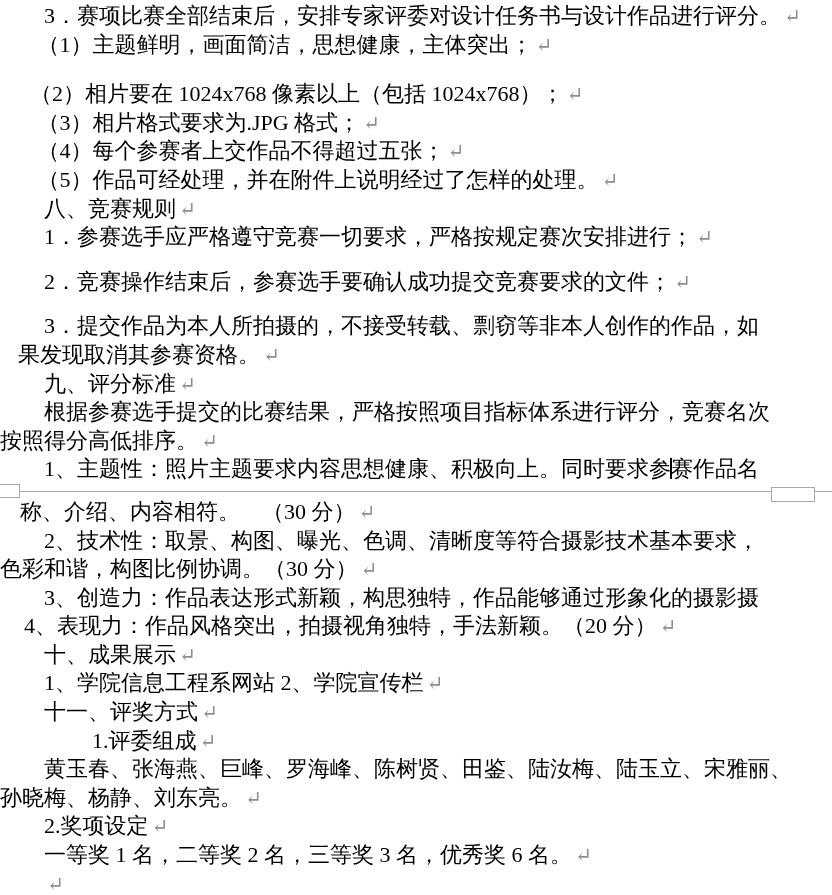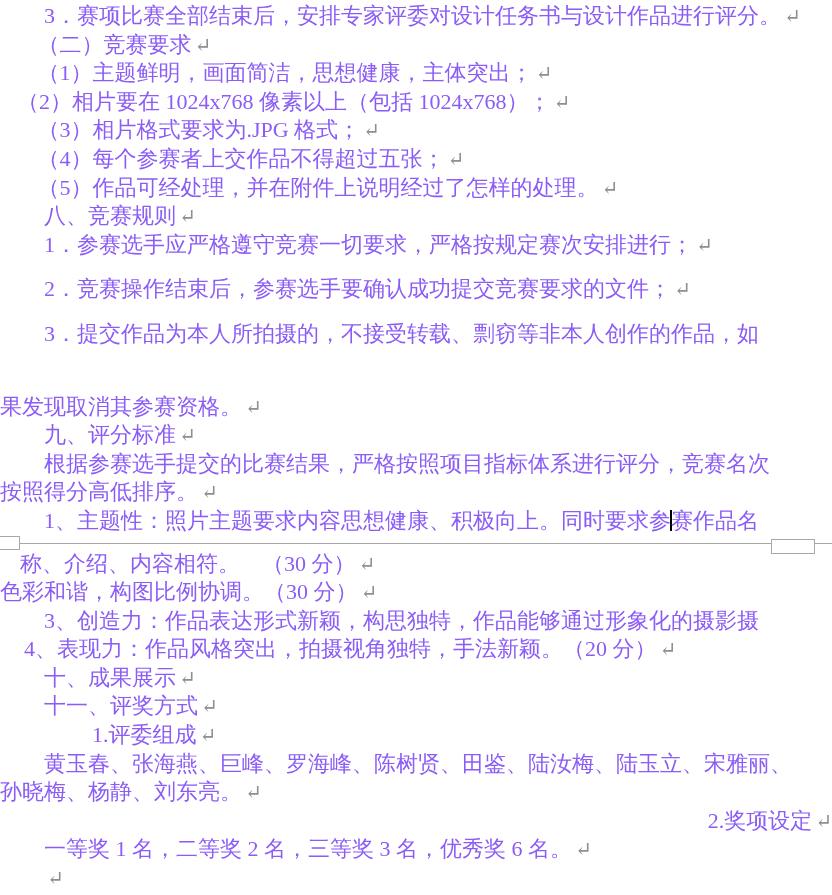--- a/index.html
+++ b/index.html
@@ -19,21 +19,21 @@
     padding-top: 2px;
     box-sizing: border-box;
   }
   .line {
     height: 28.6px;
     line-height: 28.6px;
     white-space: pre;
     overflow: visible;
   }
   .line .txt {
-    color: #8b5cf6;
+    color: #000000;
   }
   .mark {
     color: #8f8f8f;
     font-size: 20px;
     margin-left: 3px;
   }
   .caret {
     display: inline-block;
     width: 2px;
     height: 21px;
@@ -69,45 +69,46 @@
     height: 13px;
     border: 1px solid #a8a8a8;
     background: #ffffff;
   }
 </style>
 </head>
 <body>
 
 <div id="page">
     <div class="line" style="padding-left: 44px;"><span class="txt">3．赛项比赛全部结束后，安排专家评委对设计任务书与设计作品进行评分。</span><span class="mark">↵</span></div>
-    <div class="line" style="padding-left: 37.4px;"><span class="txt">（二）竞赛要求</span><span class="mark">↵</span></div>
     <div class="line" style="padding-left: 37.4px;"><span class="txt">（1）主题鲜明，画面简洁，思想健康，主体突出；</span><span class="mark">↵</span></div>
-    <div class="line" style="padding-left: 17px;"><span class="txt">（2）相片要在 1024x768 像素以上（包括 1024x768）；</span><span class="mark">↵</span></div>
+    <div class="line" style="padding-left: 30px; margin-top: 21px;"><span class="txt">（2）相片要在 1024x768 像素以上（包括 1024x768）；</span><span class="mark">↵</span></div>
     <div class="line" style="padding-left: 37.4px;"><span class="txt">（3）相片格式要求为.JPG 格式；</span><span class="mark">↵</span></div>
     <div class="line" style="padding-left: 37.4px;"><span class="txt">（4）每个参赛者上交作品不得超过五张；</span><span class="mark">↵</span></div>
     <div class="line" style="padding-left: 37.4px;"><span class="txt">（5）作品可经处理，并在附件上说明经过了怎样的处理。</span><span class="mark">↵</span></div>
     <div class="line" style="padding-left: 44px;"><span class="txt">八、竞赛规则</span><span class="mark">↵</span></div>
     <div class="line" style="padding-left: 44px;"><span class="txt">1．参赛选手应严格遵守竞赛一切要求，严格按规定赛次安排进行；</span><span class="mark">↵</span></div>
     <div class="line" style="padding-left: 44px; margin-top: 16px;"><span class="txt">2．竞赛操作结束后，参赛选手要确认成功提交竞赛要求的文件；</span><span class="mark">↵</span></div>
     <div class="line" style="padding-left: 44px; margin-top: 16px;"><span class="txt">3．提交作品为本人所拍摄的，不接受转载、剽窃等非本人创作的作品，如</span></div>
-    <div class="line" style="padding-left: 0px; margin-top: 44px;"><span class="txt">果发现取消其参赛资格。</span><span class="mark">↵</span></div>
+    <div class="line" style="padding-left: 18px;"><span class="txt">果发现取消其参赛资格。</span><span class="mark">↵</span></div>
     <div class="line" style="padding-left: 44px;"><span class="txt">九、评分标准</span><span class="mark">↵</span></div>
     <div class="line" style="padding-left: 44px;"><span class="txt">根据参赛选手提交的比赛结果，严格按照项目指标体系进行评分，竞赛名次</span></div>
     <div class="line" style="padding-left: 0px;"><span class="txt">按照得分高低排序。</span><span class="mark">↵</span></div>
     <div class="line" style="padding-left: 44px;"><span class="txt">1、主题性：照片主题要求内容思想健康、积极向上。同时要求参</span><span class="caret"></span><span class="txt">赛作品名</span></div>
     <div class="pageboundary">
       <div class="pb-line"></div>
       <div class="pb-box-left"></div>
       <div class="pb-box-right"></div>
     </div>
     <div class="line" style="padding-left: 0px; margin-left: 20px;"><span class="txt">称、介绍、内容相符。　（30 分）</span><span class="mark">↵</span></div>
+    <div class="line" style="padding-left: 44px;"><span class="txt">2、技术性：取景、构图、曝光、色调、清晰度等符合摄影技术基本要求，</span></div>
     <div class="line" style="padding-left: 0px;"><span class="txt">色彩和谐，构图比例协调。（30 分）</span><span class="mark">↵</span></div>
     <div class="line" style="padding-left: 44px;"><span class="txt">3、创造力：作品表达形式新颖，构思独特，作品能够通过形象化的摄影摄</span></div>
     <div class="line" style="padding-left: 24px;"><span class="txt">4、表现力：作品风格突出，拍摄视角独特，手法新颖。（20 分）</span><span class="mark">↵</span></div>
     <div class="line" style="padding-left: 44px;"><span class="txt">十、成果展示</span><span class="mark">↵</span></div>
+    <div class="line" style="padding-left: 44px;"><span class="txt">1、学院信息工程系网站 2、学院宣传栏</span><span class="mark">↵</span></div>
     <div class="line" style="padding-left: 44px;"><span class="txt">十一、评奖方式</span><span class="mark">↵</span></div>
     <div class="line" style="padding-left: 44px; margin-left: 48px;"><span class="txt">1.评委组成</span><span class="mark">↵</span></div>
     <div class="line" style="padding-left: 44px;"><span class="txt">黄玉春、张海燕、巨峰、罗海峰、陈树贤、田鉴、陆汝梅、陆玉立、宋雅丽、</span></div>
     <div class="line" style="padding-left: 0px;"><span class="txt">孙晓梅、杨静、刘东亮。</span><span class="mark">↵</span></div>
-    <div class="line" style="padding-left: 44px; text-align: right;"><span class="txt">2.奖项设定</span><span class="mark">↵</span></div>
+    <div class="line" style="padding-left: 44px;"><span class="txt">2.奖项设定</span><span class="mark">↵</span></div>
     <div class="line" style="padding-left: 44px;"><span class="txt">一等奖 1 名，二等奖 2 名，三等奖 3 名，优秀奖 6 名。</span><span class="mark">↵</span></div>
     <div class="line" style="padding-left: 44px;"><span class="txt"></span><span class="mark">↵</span></div>
   </div>
 
 </body></html>

